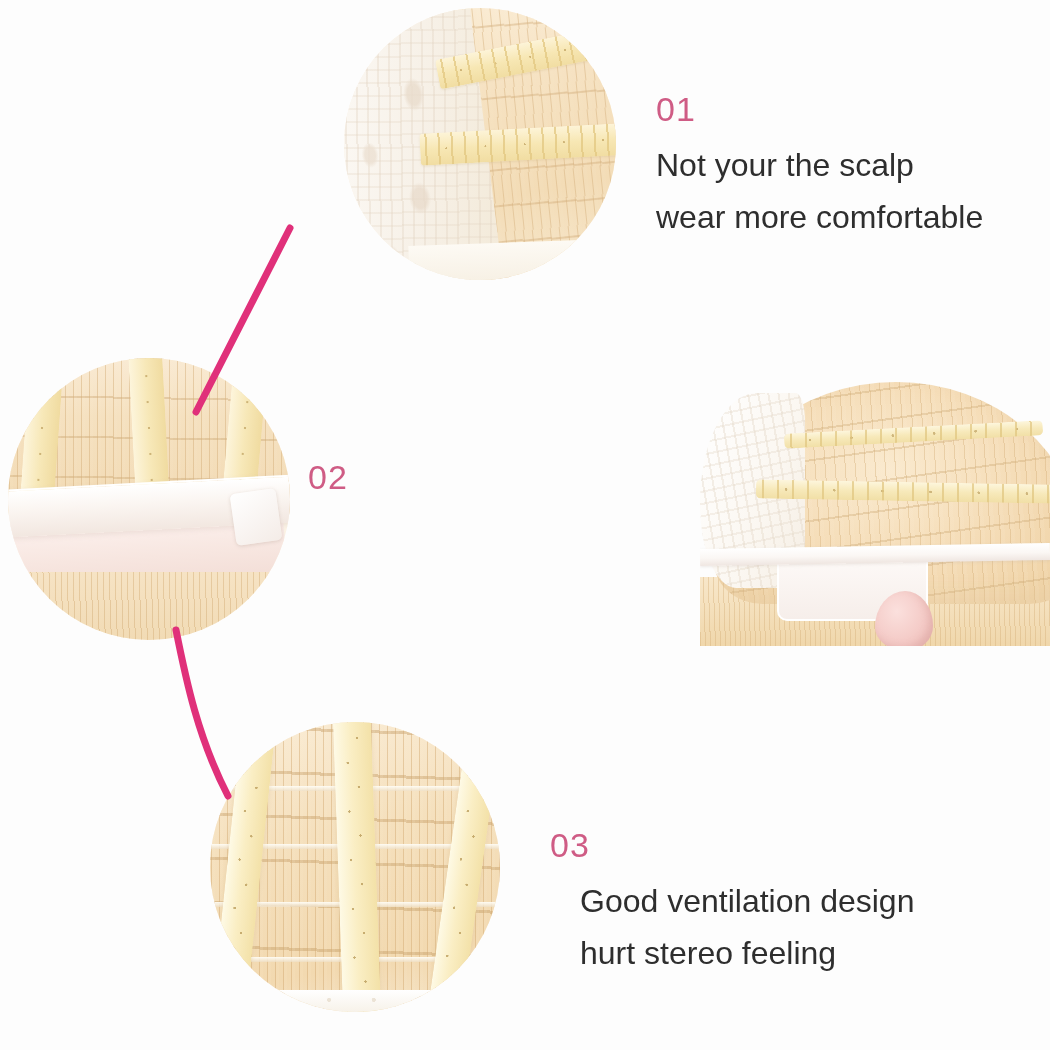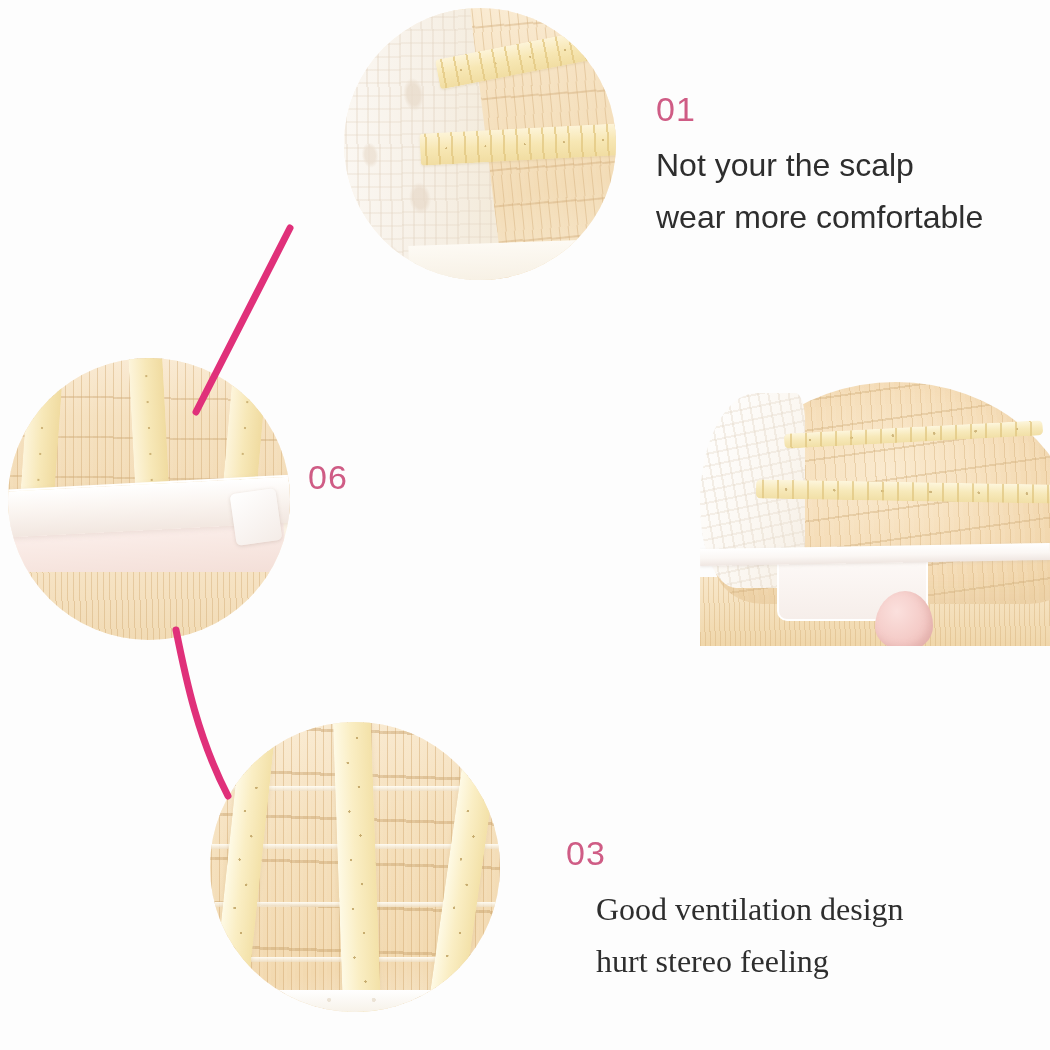--- a/index.html
+++ b/index.html
@@ -357,23 +357,23 @@
   }
   .callout-line {
     font-size: 32px;
     font-weight: 400;
     color: #2e2e2e;
     line-height: 1.62;
     white-space: nowrap;
   }
   #callout-01 { left: 656px; top: 92px; }
   #callout-02 { left: 308px; top: 460px; }
-  #callout-03 { left: 566px; top: 828px; margin-top: 8px; }
+  #callout-03 { left: 550px; top: 828px; }
   #callout-03 .callout-number { margin-left: 0; }
-  #callout-03 .callout-lines { margin-left: 30px; font-family: Liberation Serif, serif; }
+  #callout-03 .callout-lines { margin-left: 30px; }
 </style>
 </head>
 <body>
 
 <div id="infographic" style="background: rgb(253, 253, 253);">
 
   <div class="photo circle" id="photo-cap-interior">
     <div class="photo-inner">
       <div class="c1-wefts"></div>
       <div class="c1-lace"></div>
@@ -430,21 +430,21 @@
 
   <div class="callout" id="callout-01">
     <div class="callout-number" style="color: rgb(207, 92, 133);">01</div>
     <div class="callout-lines">
       <div class="callout-line" style="color: rgb(46, 46, 46);">Not your the scalp</div>
       <div class="callout-line" style="color: rgb(46, 46, 46); text-align: center;">wear more comfortable</div>
     </div>
   </div>
 
   <div class="callout" id="callout-02">
-    <div class="callout-number" style="color: rgb(207, 92, 133);">06</div>
+    <div class="callout-number" style="color: rgb(207, 92, 133);">02</div>
     <div class="callout-lines">
     </div>
   </div>
 
   <div class="callout" id="callout-03">
     <div class="callout-number" style="color: rgb(207, 92, 133);">03</div>
     <div class="callout-lines">
       <div class="callout-line" style="color: rgb(46, 46, 46);">Good ventilation design</div>
       <div class="callout-line" style="color: rgb(46, 46, 46);">hurt stereo feeling</div>
     </div>

